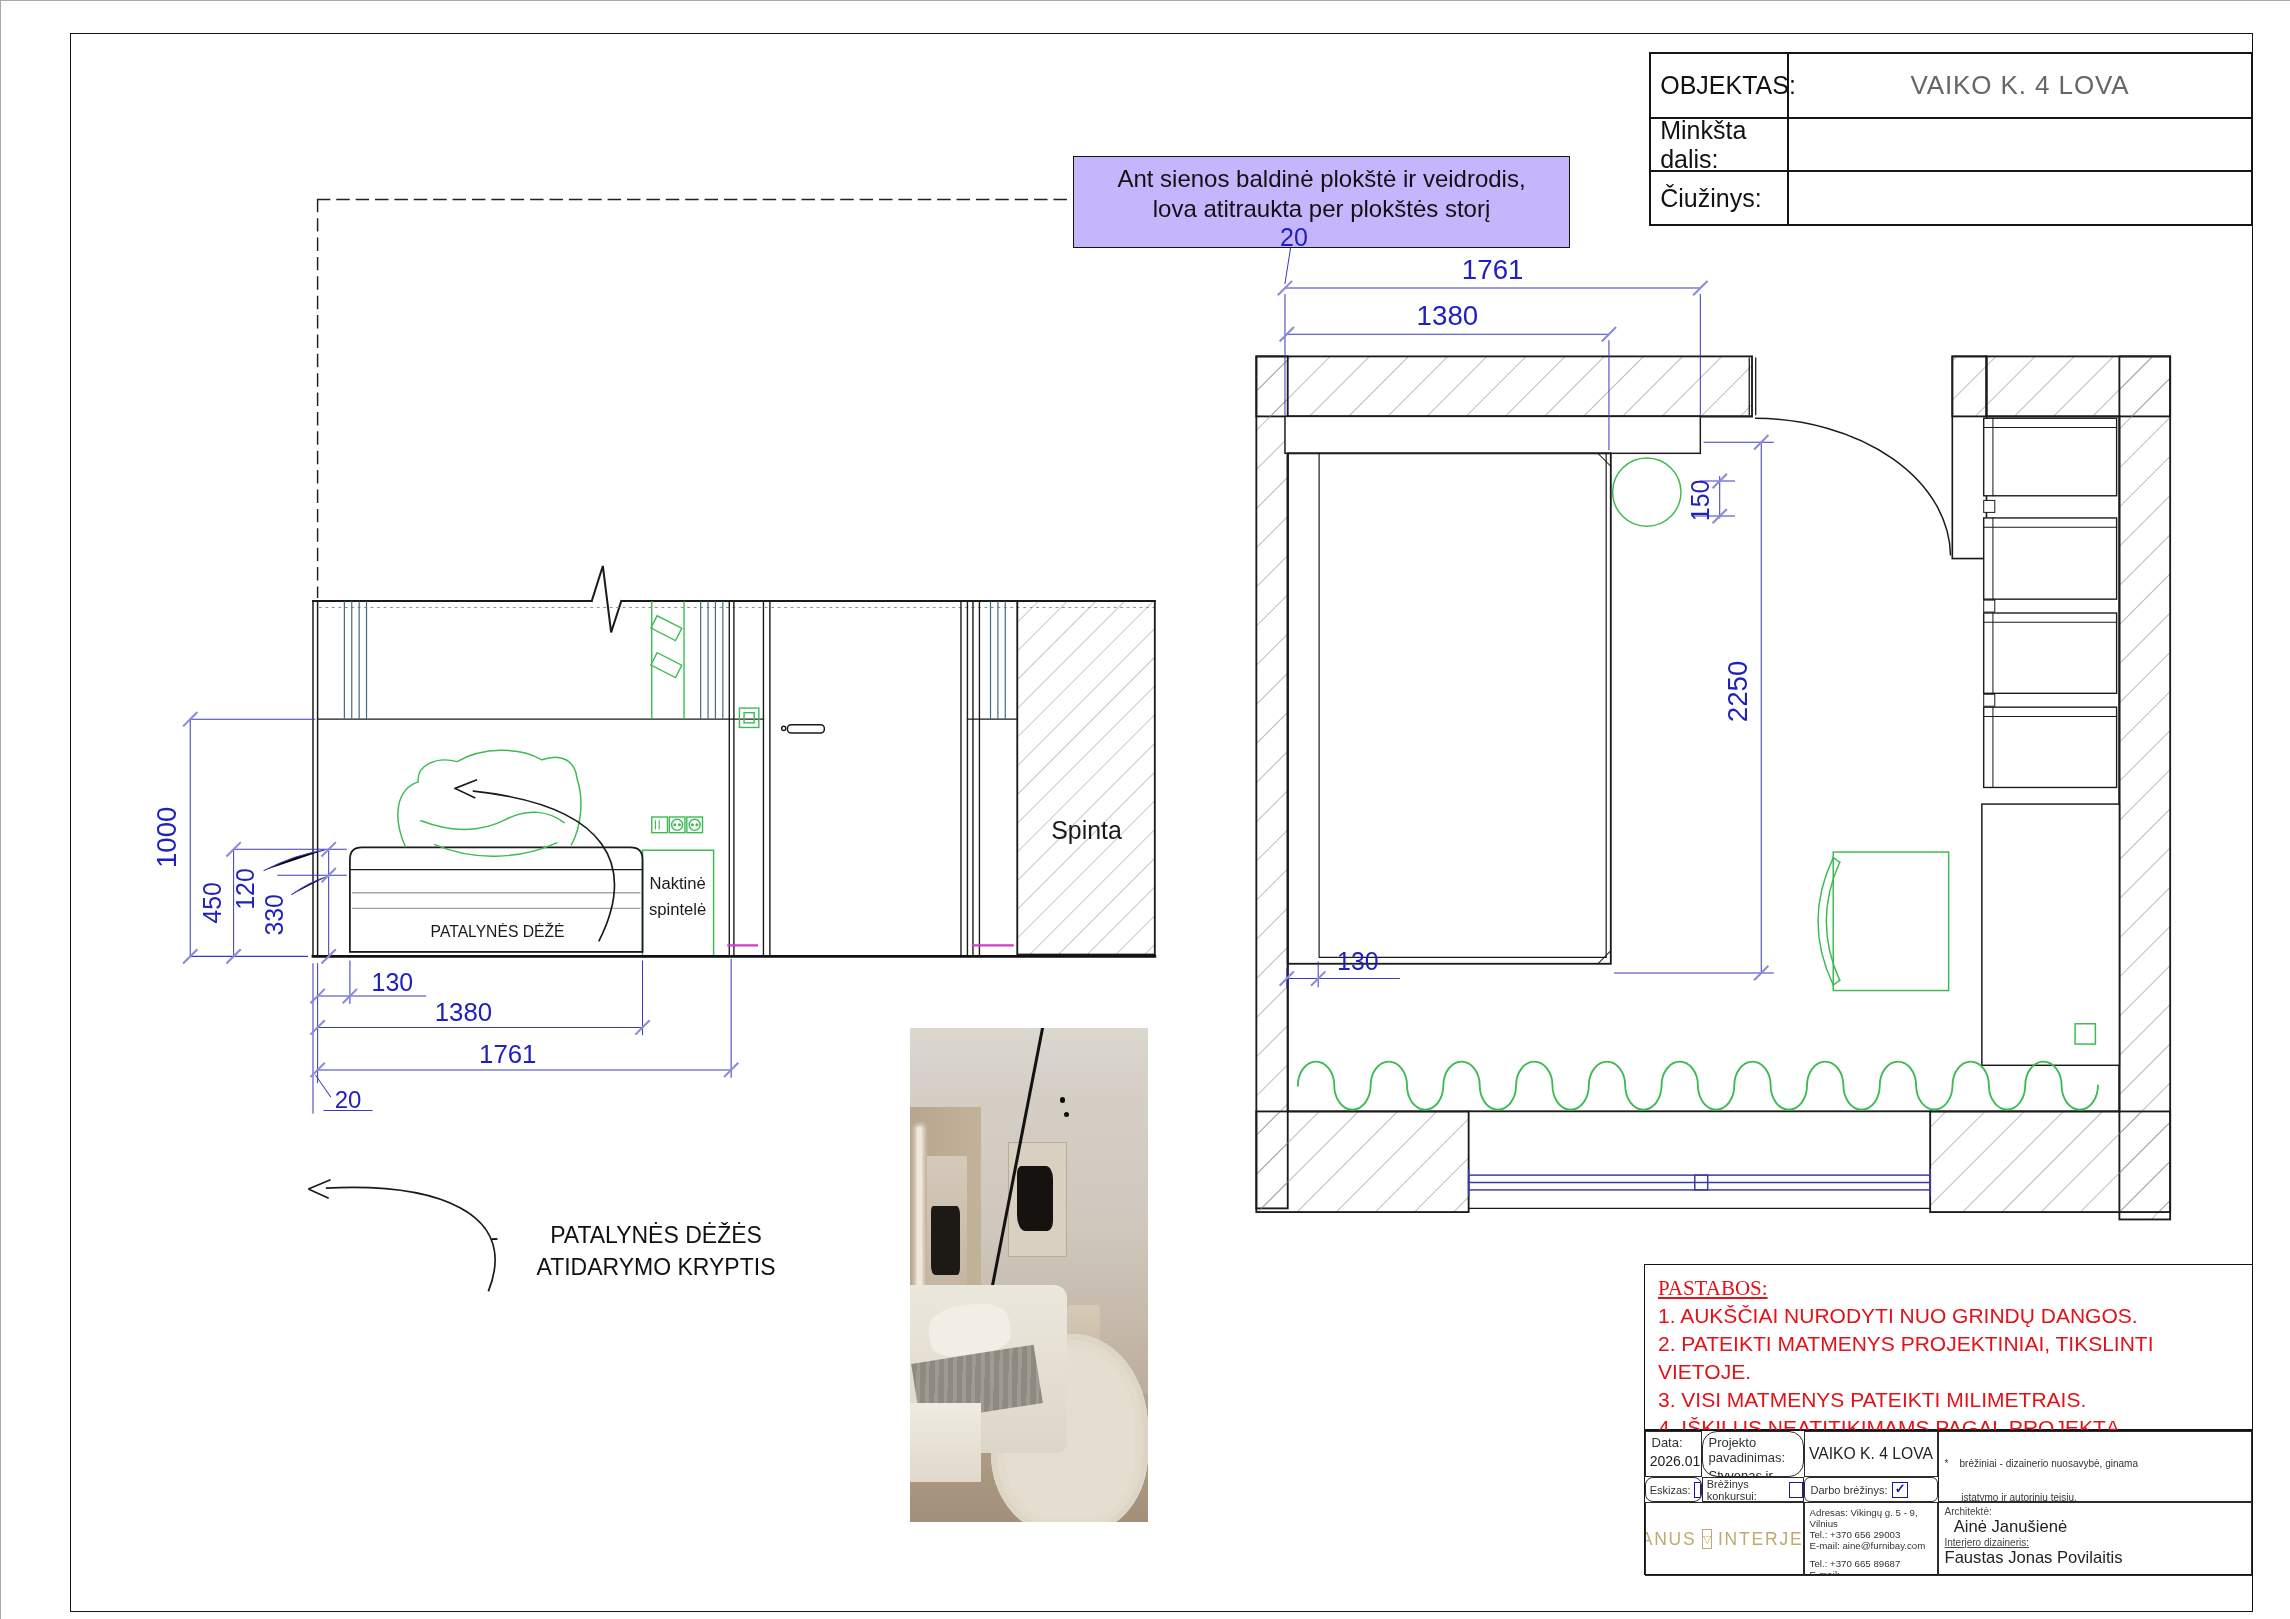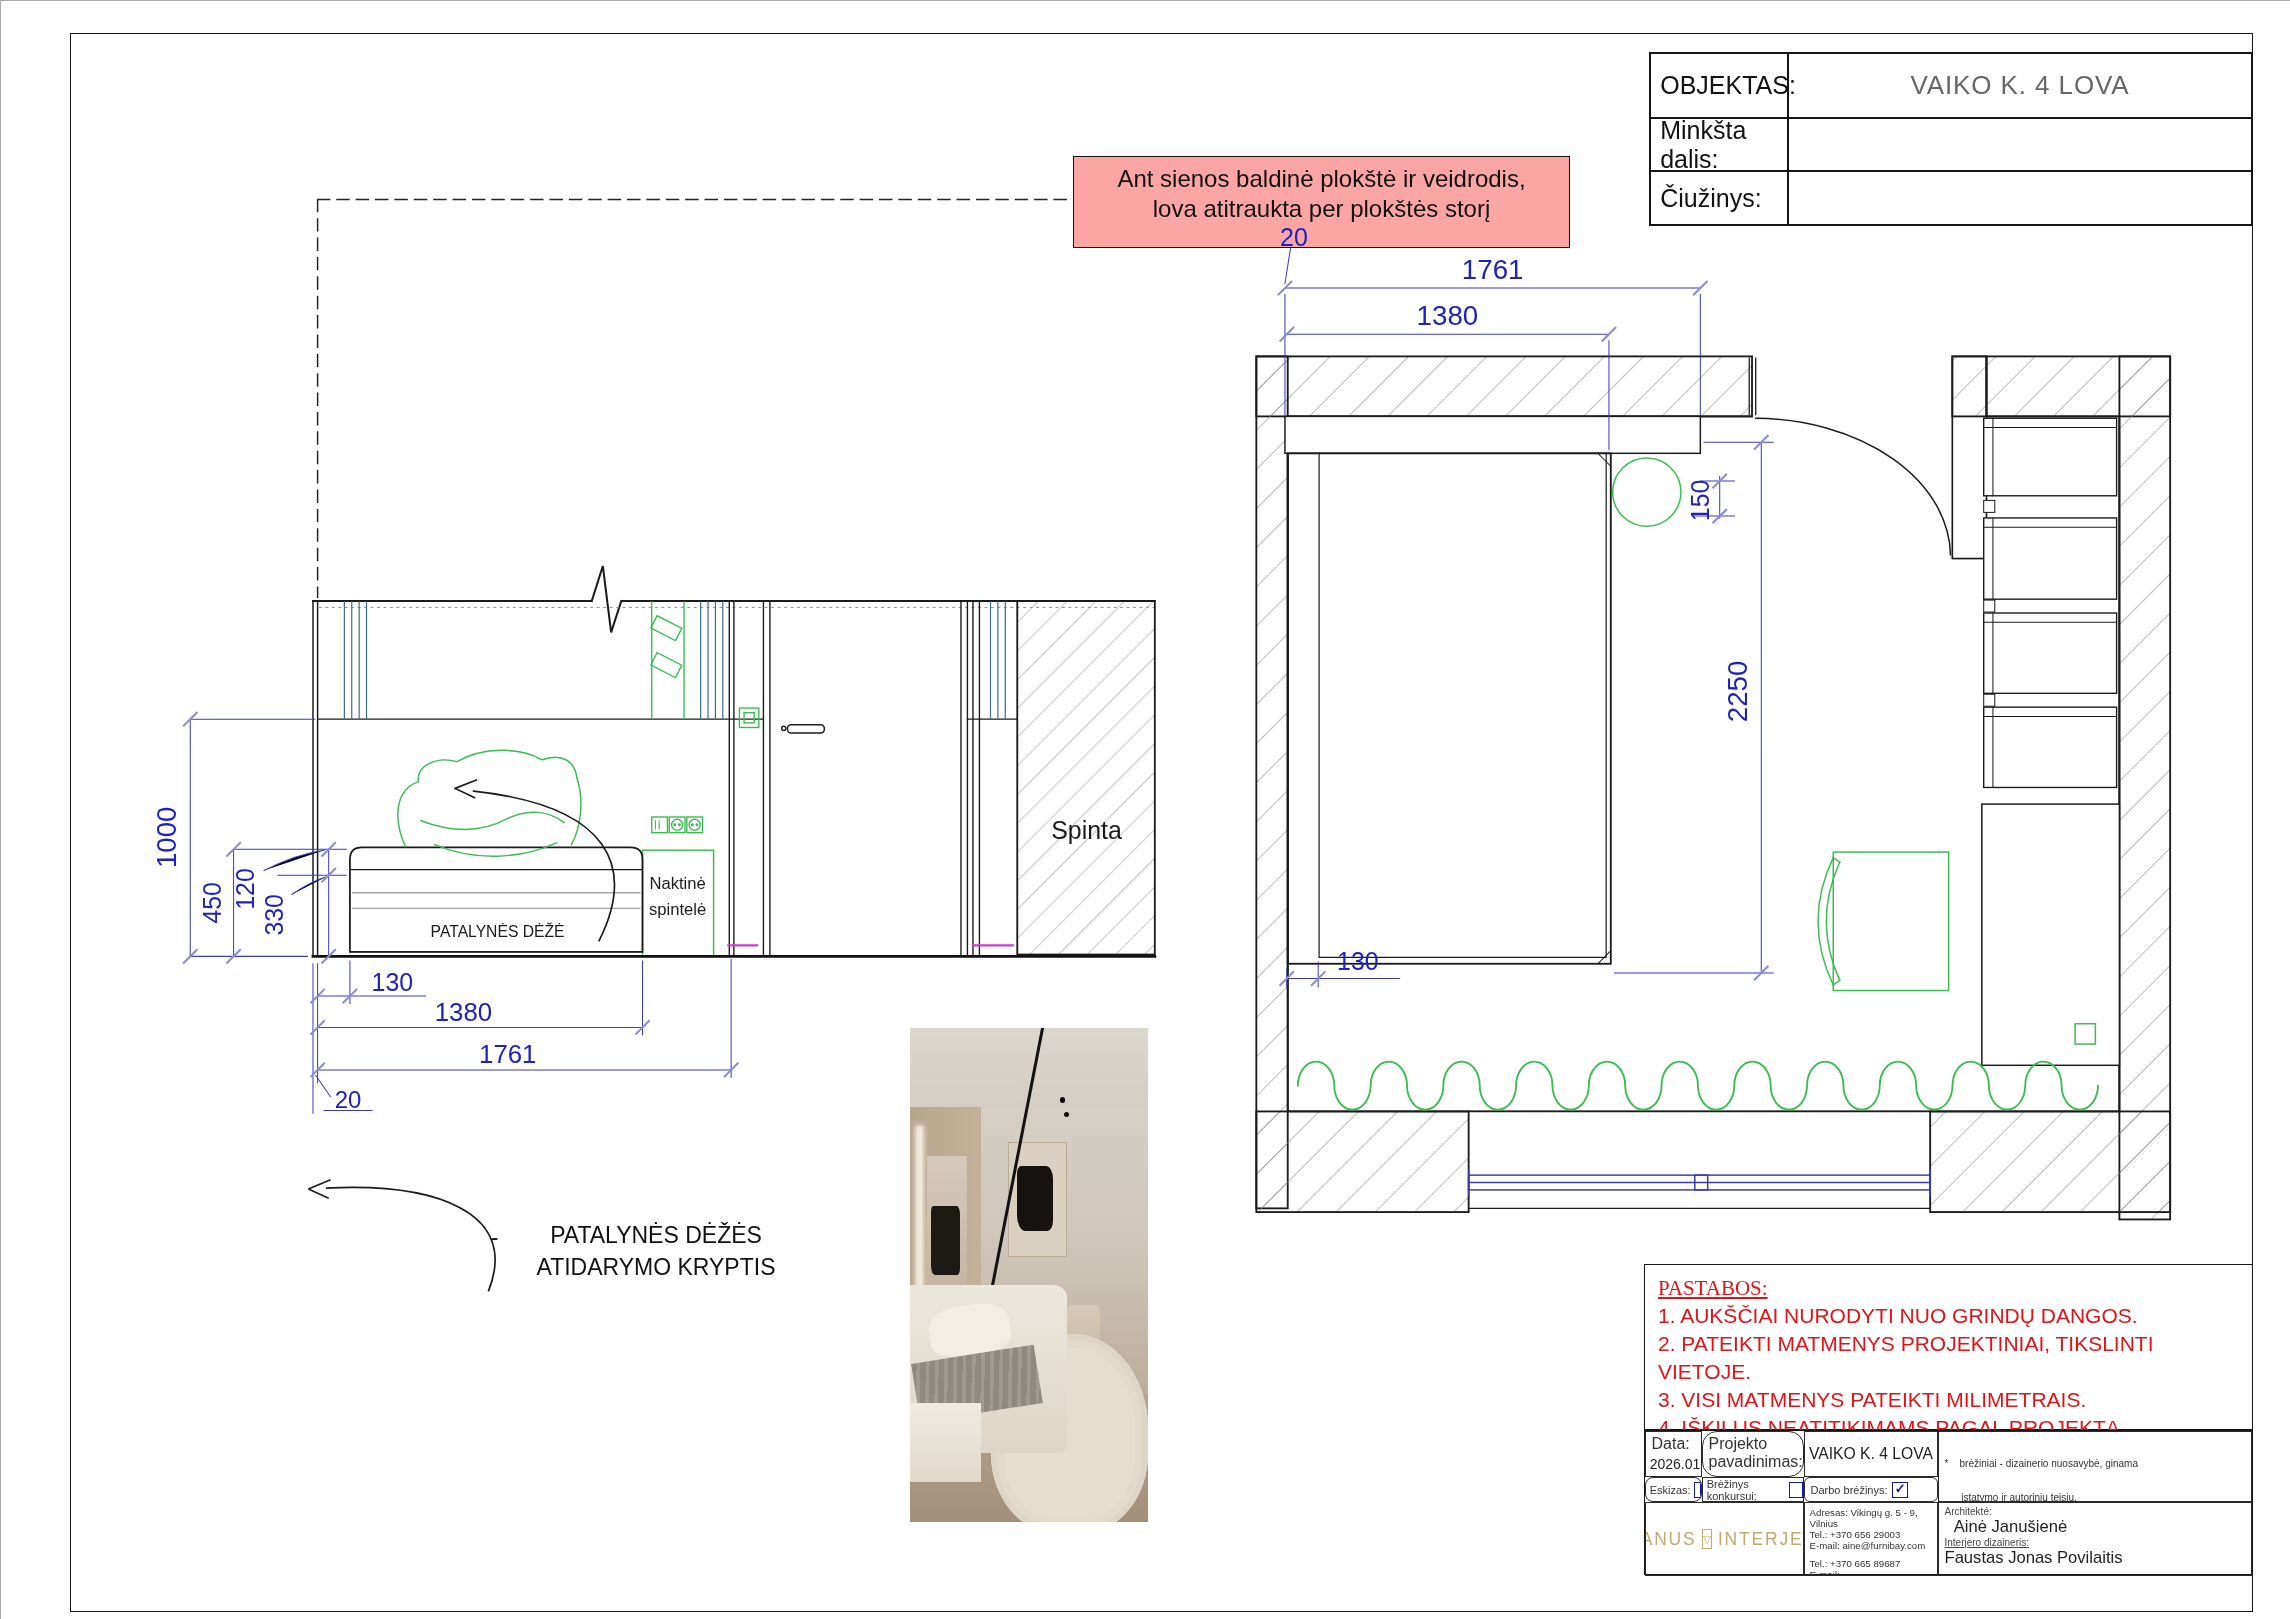--- a/index.html
+++ b/index.html
@@ -9,30 +9,30 @@
   .border-main{border:1.8px solid #151515;}
   svg text{font-family:"Liberation Sans",sans-serif;}
   .dimtext{fill:#2021bd;}
   .blacktext{fill:#1b1b1b;}
   
   .tb{display:grid;grid-template-columns:138px 1fr;background:#fff;border:1.8px solid #151515;}
   .tb>div{border:0.9px solid #151515;display:flex;align-items:center;}
   .tb .lab{padding-left:9.2px;font-size:25px;color:#111;}
   .tb .val{justify-content:center;font-size:26px;color:#666;letter-spacing:0.9px;}
   
-  .annot{border:1.8px solid #151515;background:#fca5a5;text-align:center;font-size:24px;color:#111;line-height:30px;padding-top:7.4px;}
+  .annot{border:1.8px solid #151515;background:#c4b5fd;text-align:center;font-size:24px;color:#111;line-height:30px;padding-top:7.4px;}
   .annot .dim{color:#2021bd;font-size:25px;line-height:26px;}
   
   .pastabos{border:1.8px solid #151515;background:#fff;color:#e31219;font-size:21px;line-height:28px;padding:9.2px 0 0 13px;}
   .pastabos .t{text-decoration:underline;font-family:Liberation Serif, serif;}
   
   .ft{display:grid;grid-template-columns:57px 102px 134px 1fr;grid-template-rows:46px 25px 74px;
       border:1.8px solid #151515;background:#fff;color:#222;}
   .ft>div{border:0.9px solid #2a2a2a;position:relative;overflow:hidden;}
-  .ft .cl{font-size:16px;color:#333;padding:2.8px 0 0 5.5px;}
+  .ft .cl{font-size:13px;color:#333;padding:2.8px 0 0 5.5px;}
   .ft .cv{font-size:15.7px;color:#222;}
   .cb{display:inline-block;width:14px;height:14px;border:1.8px solid #1518a8;vertical-align:middle;
       text-align:center;line-height:12px;font-size:13px;font-weight:bold;color:#1518a8;}
   .legend{color:#111;font-size:23px;line-height:32px;text-align:center;}
   
   .photo{overflow:hidden;background:linear-gradient(180deg,#d8d3cb 0%,#cfc7bc 42%,#bfb1a0 70%,#a79680 100%);}
   .photo *{position:absolute;}
 </style>
 </head>
 <body>

